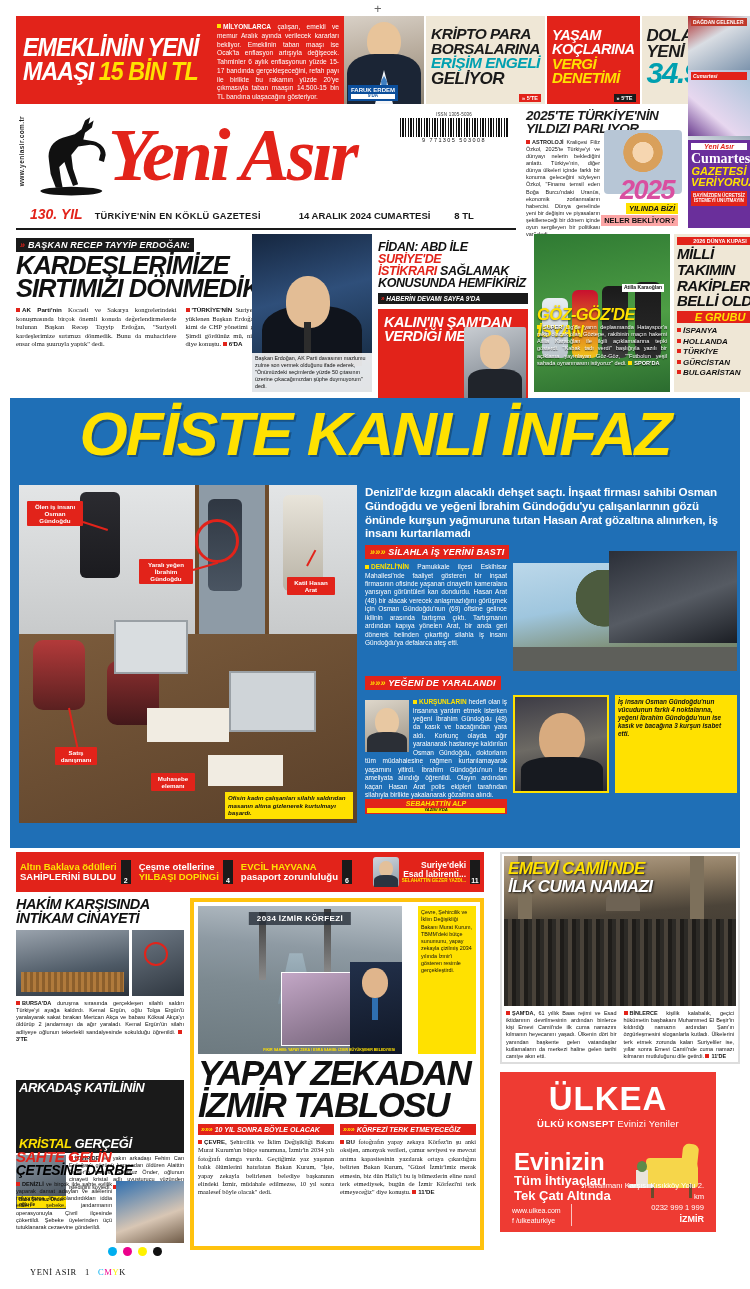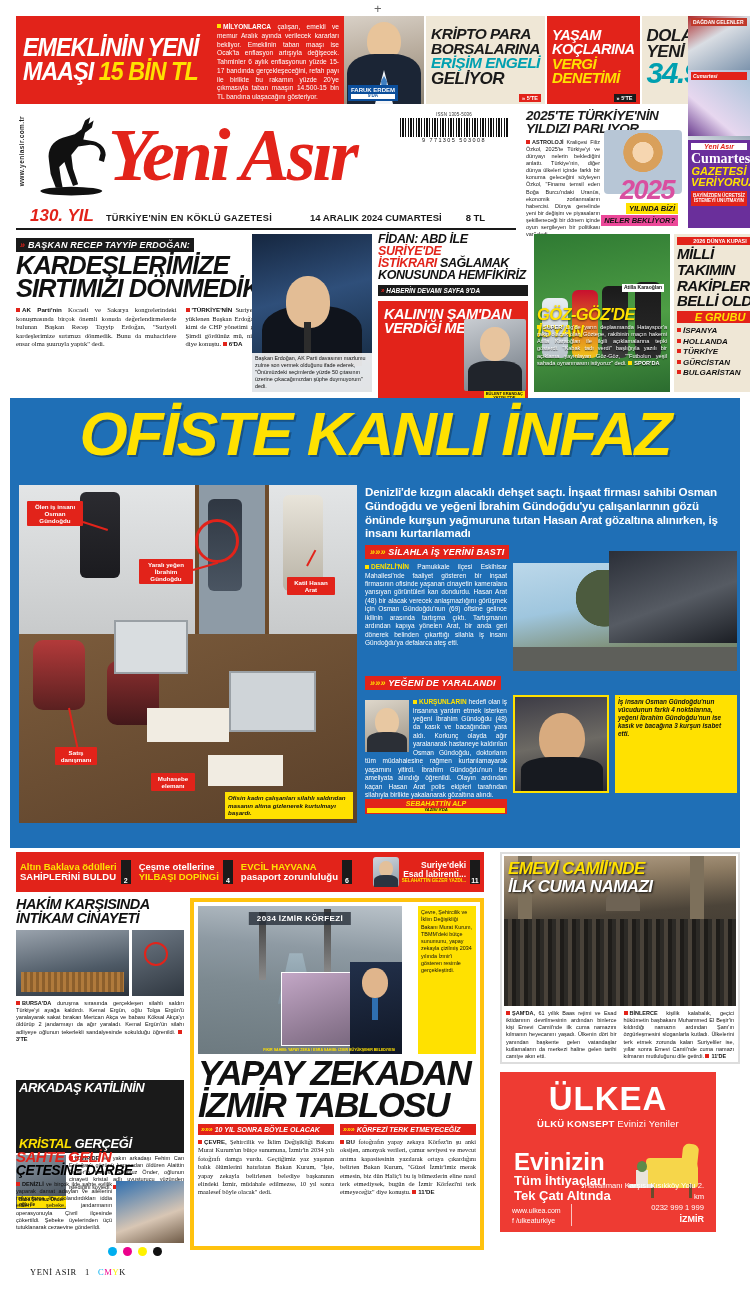--- a/index.html
+++ b/index.html
@@ -56,42 +56,42 @@
   .ps3 { top:120px; height:48px; background:linear-gradient(20deg,#5e7b99,#dfe4e9 60%,#9aaab8); }
   .ps4 { top:168px; height:42px; background:linear-gradient(200deg,#c03a2b,#e7e1d4 50%,#7f8f9e); }
   .ps-tag { position:absolute; left:3px; right:3px; font-size:5px; font-weight:900; color:#fff; background:#c0392b; padding:1px 2px; }
 
   
   .masthead { position:absolute; left:16px; top:110px; width:500px; height:118px; }
   .vurl { position:absolute; left:2px; top:6px; writing-mode:vertical-rl; transform:rotate(180deg); font-size:6.5px; letter-spacing:0.4px; color:#222; font-weight:700; }
   .horse { position:absolute; left:14px; top:2px; width:86px; height:86px; }
   .brand { position:absolute; left:92px; top:8px; font-size:74px; font-weight:900; font-style:italic; color:#e2231a; letter-spacing:-3px; line-height:1; font-family:"Liberation Serif", serif; }
   .mh-bottom { position:absolute; left:14px; top:96px; width:486px; display:flex; align-items:baseline; gap:12px; }
-  .mh-130 { color:#e2231a; font-size:17px; font-weight:900; font-style:italic; }
+  .mh-130 { color:#e2231a; font-size:14px; font-weight:900; font-style:italic; }
   .mh-sub { color:#1a1a1a; font-size:9.2px; font-weight:900; letter-spacing:0.3px; }
   .mh-date { color:#1a1a1a; font-size:9.5px; font-weight:900; margin-left:26px; }
   .mh-price { color:#1a1a1a; font-size:9.5px; font-weight:900; margin-left:12px; }
   .mh-rule { position:absolute; left:16px; top:228px; width:500px; height:1.5px; background:#1a1a1a; }
 
   
   .barcode-box { position:absolute; left:392px; top:112px; width:124px; height:32px; }
   .bc-issn { font-size:4.5px; text-align:center; color:#333; letter-spacing:0.2px; }
   .bc-bars { height:19px; width:108px; margin:1px auto 0; background:
      repeating-linear-gradient(90deg,#111 0 1px,#fff 1px 2px,#111 2px 4px,#fff 4px 5px,#111 5px 6px,#fff 6px 8px); }
   .bc-num { font-size:5.5px; text-align:center; letter-spacing:1.4px; color:#111; }
 
   
   .astro { position:absolute; left:526px; top:110px; width:158px; height:118px; background:#fff; border:0; }
   .astro h3 { font-size:13.5px; font-weight:900; font-style:italic; color:#1a1a1a; line-height:0.95; letter-spacing:-0.4px; }
   .astro .body { font-size:5.5px; line-height:1.3; color:#222; text-align:justify; margin-top:3px; width:74px; }
   .astro .sq { display:inline-block;width:4px;height:4px;background:#e2231a;margin-right:2px;}
   .astro .lady { position:absolute; right:2px; top:20px; width:78px; height:64px; background:radial-gradient(circle at 50% 35%, #f6d6b0 0 18%, #d9a05b 19% 34%, #b7c6d6 35% 100%); border-radius:4px; }
   .astro .y2025 { position:absolute; right:10px; bottom:24px; font-size:27px; font-weight:900; font-style:italic; color:#d94fa0; letter-spacing:-1.5px; line-height:1;}
   .astro .r1 { position:absolute; right:6px; bottom:14px; background:#ffe100; color:#111; font-size:7.5px; font-weight:900; font-style:italic; padding:1px 3px;}
-  .astro .r2 { position:absolute; right:6px; bottom:2px; background:#ec4899; color:#111; font-size:7.5px; font-weight:900; font-style:italic; padding:1px 3px;}
+  .astro .r2 { position:absolute; right:6px; bottom:2px; background:#fca5a5; color:#111; font-size:7.5px; font-weight:900; padding:1px 3px;}
 
   
   .cumartesi { position:absolute; left:688px; top:140px; width:62px; height:88px; background:#6a2f9b; color:#fff; padding:3px; }
   .cu-logo { background:#fff; color:#e2231a; font-size:7px; font-weight:900; font-style:italic; text-align:center; padding:0 1px; }
   .cu-1 { font-family:"Liberation Serif",serif; font-size:14px; font-weight:700; text-align:center; line-height:1; margin-top:2px;}
   .cu-2 { font-size:11px; font-weight:900; font-style:italic; text-align:center; color:#ffe100; line-height:1; }
   .cu-3 { font-size:11px; font-weight:900; font-style:italic; text-align:center; color:#ffe100; line-height:1; }
   .cu-foot { background:#e2231a; color:#fff; font-size:4.6px; font-weight:900; text-align:center; padding:2px 1px; margin-top:3px; line-height:1.15;}
 
   
@@ -106,21 +106,21 @@
   .erd-cols .c { flex:1; font-family:"Liberation Serif", serif; font-size:6.6px; line-height:1.31; text-align:justify; color:#111; }
   .erd-cols .c b { font-weight:900; font-family:"Liberation Sans",sans-serif; font-size:6.2px;}
   .sq-r { display:inline-block;width:4px;height:4px;background:#e2231a;margin-right:2px;}
 
   .erd-photo { position:absolute; left:236px; top:0; width:120px; height:158px; background:linear-gradient(165deg,#15263f,#2f4f7a 40%,#0f2133); overflow:hidden; }
   .erd-photo .face { position:absolute; left:34px; top:42px; width:44px; height:52px; background:#e3bd95; border-radius:48% 48% 44% 44%; }
   .erd-photo .suit { position:absolute; left:10px; bottom:26px; width:100px; height:60px; background:#10141c; border-radius:40% 40% 0 0; }
   .erd-photo .mic  { position:absolute; left:52px; bottom:30px; width:7px; height:40px; background:#2c2c2c; }
   .erd-cap { position:absolute; left:236px; bottom:0; width:120px; background:rgba(255,255,255,0.88); font-size:5.4px; line-height:1.28; padding:2px 3px; color:#111; }
 
-  .fidan-col { position:absolute; left:362px; top:0; width:150px; }
+  .fidan-col { position:absolute; left:362px; top:8px; width:150px; }
   .fidan-h { font-size:12.5px; font-weight:900; font-style:italic; line-height:0.95; color:#111; letter-spacing:-0.4px; }
   .fidan-h .red { color:#e2231a; }
   .fidan-bar { background:#1a1a1a; color:#fff; font-size:6.4px; font-weight:900; font-style:italic; padding:2px 3px; margin-top:3px; }
   .fidan-bar .chev { color:#e2231a; }
   .kalin { position:relative; margin-top:5px; background:#e2231a; height:102px; padding:6px 6px 4px 6px; overflow:hidden; }
   .kalin .t { color:#fff; font-size:14.5px; font-weight:900; font-style:italic; line-height:1.0; letter-spacing:-0.4px; }
   .kalin .ph { position:absolute; right:2px; bottom:12px; width:62px; height:72px; background:linear-gradient(160deg,#c9cdd2,#6f7882); border-radius:2px; }
   .kalin .ph .f { position:absolute; left:16px; top:8px; width:30px; height:34px; background:#e7c49e; border-radius:48%; }
   .kalin .ph .s { position:absolute; left:4px; bottom:0; width:54px; height:30px; background:#20242b; border-radius:35% 35% 0 0; }
   .kalin .tag { position:absolute; right:3px; bottom:1px; background:#ffe100; color:#111; font-size:5px; font-weight:900; padding:1px 2px; text-align:center; line-height:1.1;}

